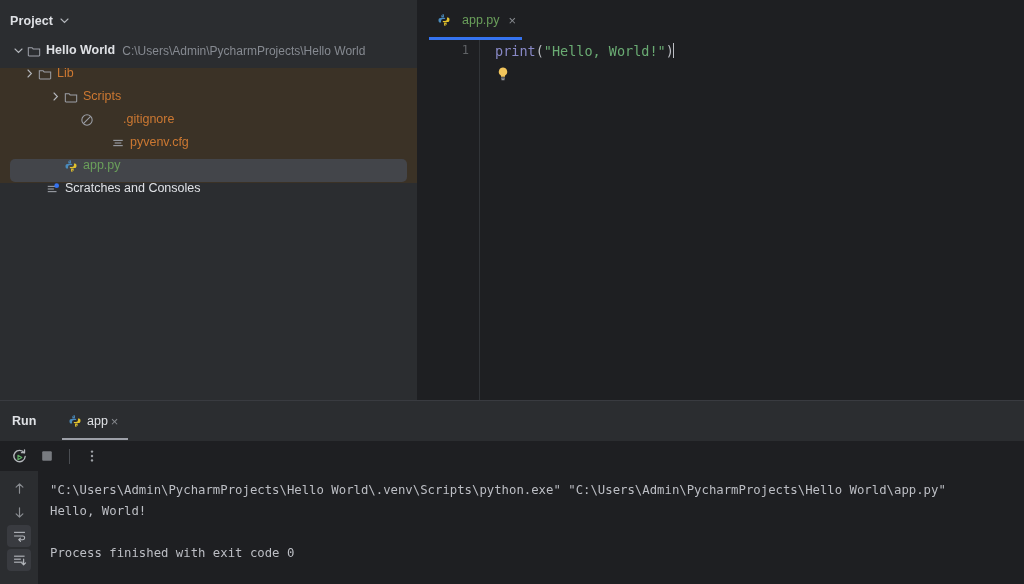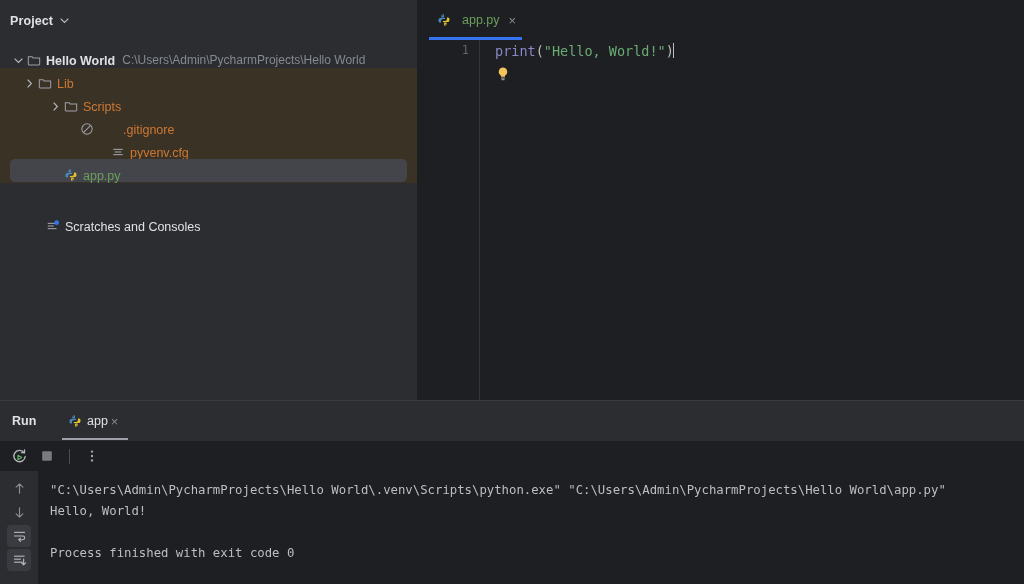--- a/index.html
+++ b/index.html
@@ -29,21 +29,21 @@
 
   #tree { position:relative; padding-top:2px; }
 
   
   #venv-band {
     position:absolute; left:0; top:26px; width:417px; height:115px;
     background:#3b3226;
   }
 
   .row {
-    position:relative; height:23px; display:flex; align-items:flex-end;
+    position:relative; height:23px; display:flex; align-items:flex-start;
     font-size:12.5px; color:#dfe1e5; white-space:nowrap;
   }
   .row .twisty {
     width:13px; height:13px; flex:0 0 13px; display:flex;
     align-items:center; justify-content:center; margin-right:2px;
   }
   .row .twisty.empty { visibility:hidden; }
   .icon { flex:0 0 auto; display:flex; align-items:center; justify-content:center; margin-right:5px; }
   .lbl { line-height:1; }
   .sub { color:#868a91; font-size:12px; margin-left:7px; }
@@ -217,21 +217,21 @@
         <span class="icon">
           <svg width="14" height="14" viewBox="0 0 16 16">
             <path d="M7.9 1.5c-2 0-2.9.8-2.9 2v1.6h3.1v.6H3.8c-1.2 0-2.1.8-2.1 2.6 0 1.7.7 2.6 1.9 2.6h1v-1.8c0-1.3 1-2.2 2.2-2.2h2.6V7c0-1.2-.6-1.6-1.5-1.6zm-1.7 1c.3 0 .6.3.6.6s-.3.6-.6.6-.6-.3-.6-.6.3-.6.6-.6z" fill="#4a8bbd"></path>
             <path d="M8.1 14.5c2 0 2.9-.8 2.9-2v-1.6H7.9v-.6h4.3c1.2 0 2.1-.8 2.1-2.6 0-1.7-.7-2.6-1.9-2.6h-1v1.8c0 1.3-1 2.2-2.2 2.2H6.6V9c0 1.2.6 1.6 1.5 1.6zm1.7-1c-.3 0-.6-.3-.6-.6s.3-.6.6-.6.6.3.6.6-.3.6-.6.6z" fill="#e3c22c"></path>
           </svg>
         </span>
         <span class="lbl c-green">app.py</span>
       </div>
 
 
-      <div class="row" style="padding-left:31px;margin-top:28px;">
+      <div class="row" style="padding-left:31px;">
         <span class="twisty empty"></span>
         <span class="icon">
           <svg width="14" height="14" viewBox="0 0 16 16">
             <line x1="2" y1="5" x2="11" y2="5" stroke="#9da0a8" stroke-width="1.25"></line>
             <line x1="2" y1="8" x2="9" y2="8" stroke="#9da0a8" stroke-width="1.25"></line>
             <line x1="2" y1="11" x2="12" y2="11" stroke="#9da0a8" stroke-width="1.25"></line>
             <circle cx="12.2" cy="4.2" r="2.7" fill="#3573f0"></circle>
           </svg>
         </span>
         <span class="lbl c-white">Scratches and Consoles</span>

